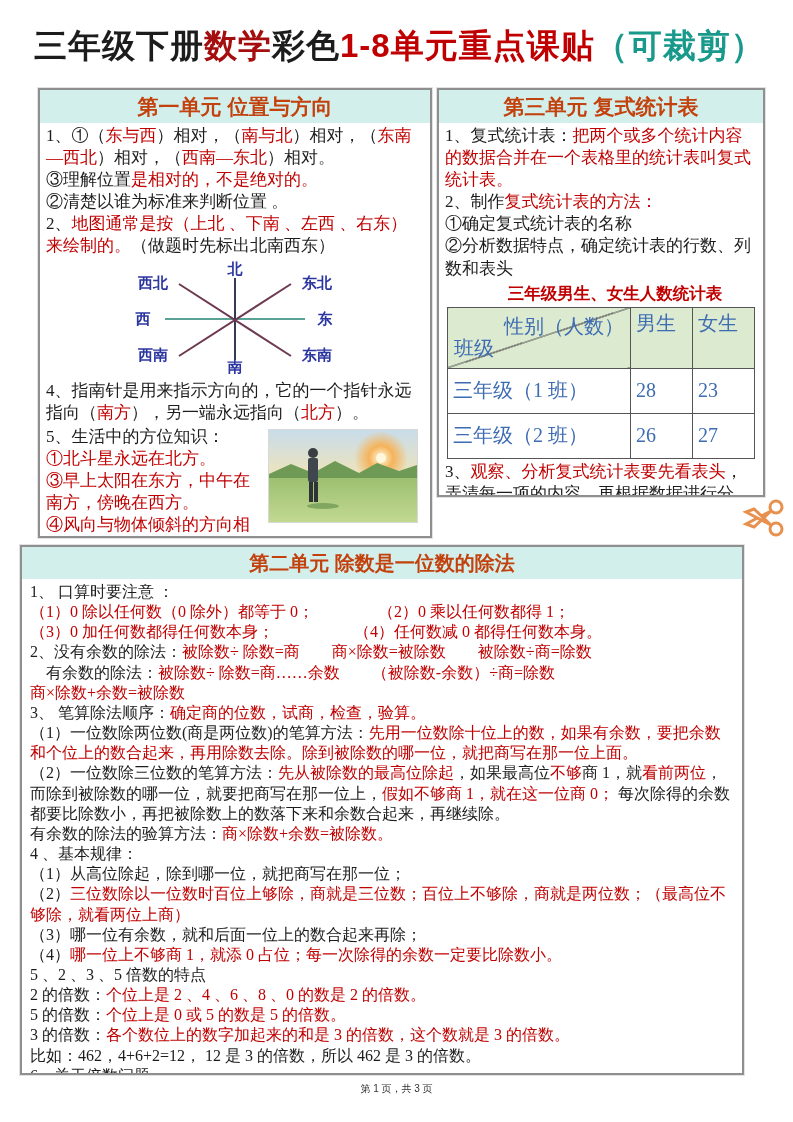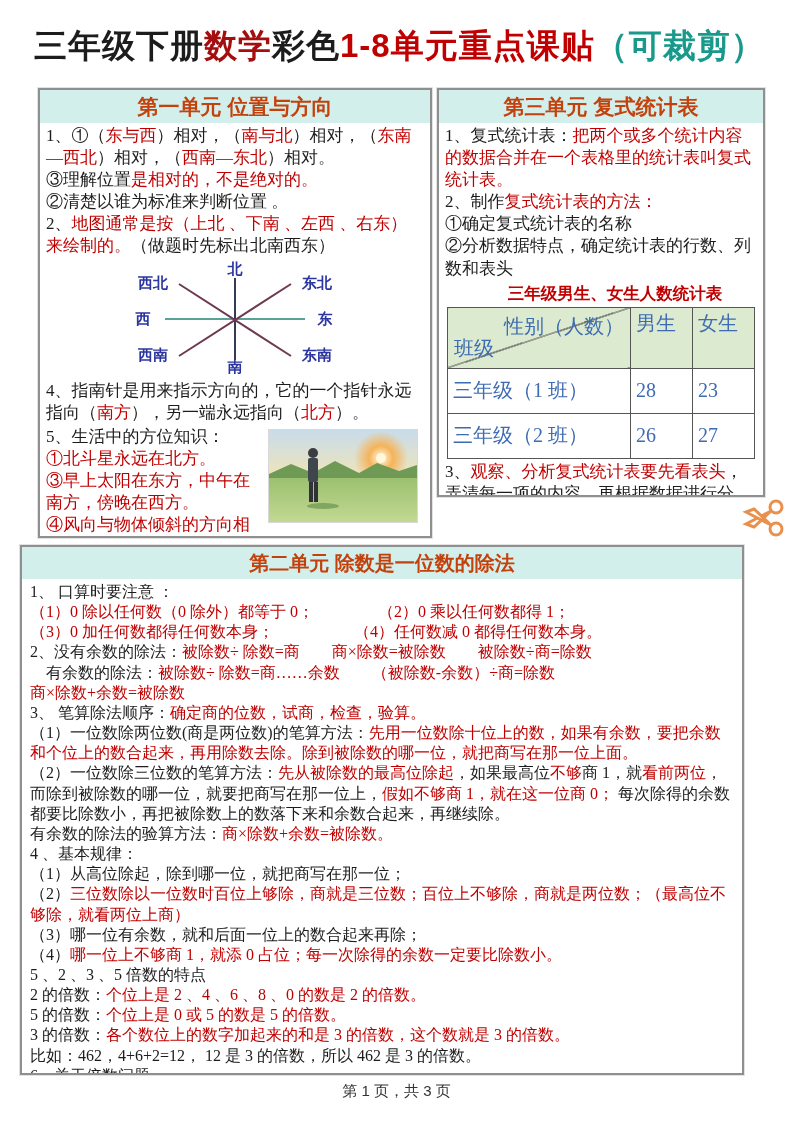--- a/index.html
+++ b/index.html
@@ -64,21 +64,21 @@
   .corner-top{position:absolute;top:5px;right:6px;}
   .corner-bottom{position:absolute;bottom:6px;left:6px;}
   tr.datarow td{height:40px;}
 
   .scissors{
     position:absolute;left:740px;top:494px;width:48px;height:48px;
   }
 
   .footer{
     position:absolute;left:0;top:1082px;width:793px;text-align:center;
-    font-size:15px;color:#333;font-family:"Liberation Sans", sans-serif;
+    font-size:10px;color:#333;font-family:"Liberation Sans", sans-serif;
   }
 </style>
 </head>
 <body>
 
 <div class="page-title">
     <div class="ln"><span class="c-k">三年级下册</span><span class="c-dr">数学</span><span class="c-k">彩色</span><span class="c-r">1-8单元重点课贴</span><span class="c-t">（可裁剪）</span></div>
   </div>
 
 <div class="unit-box" id="box1">

